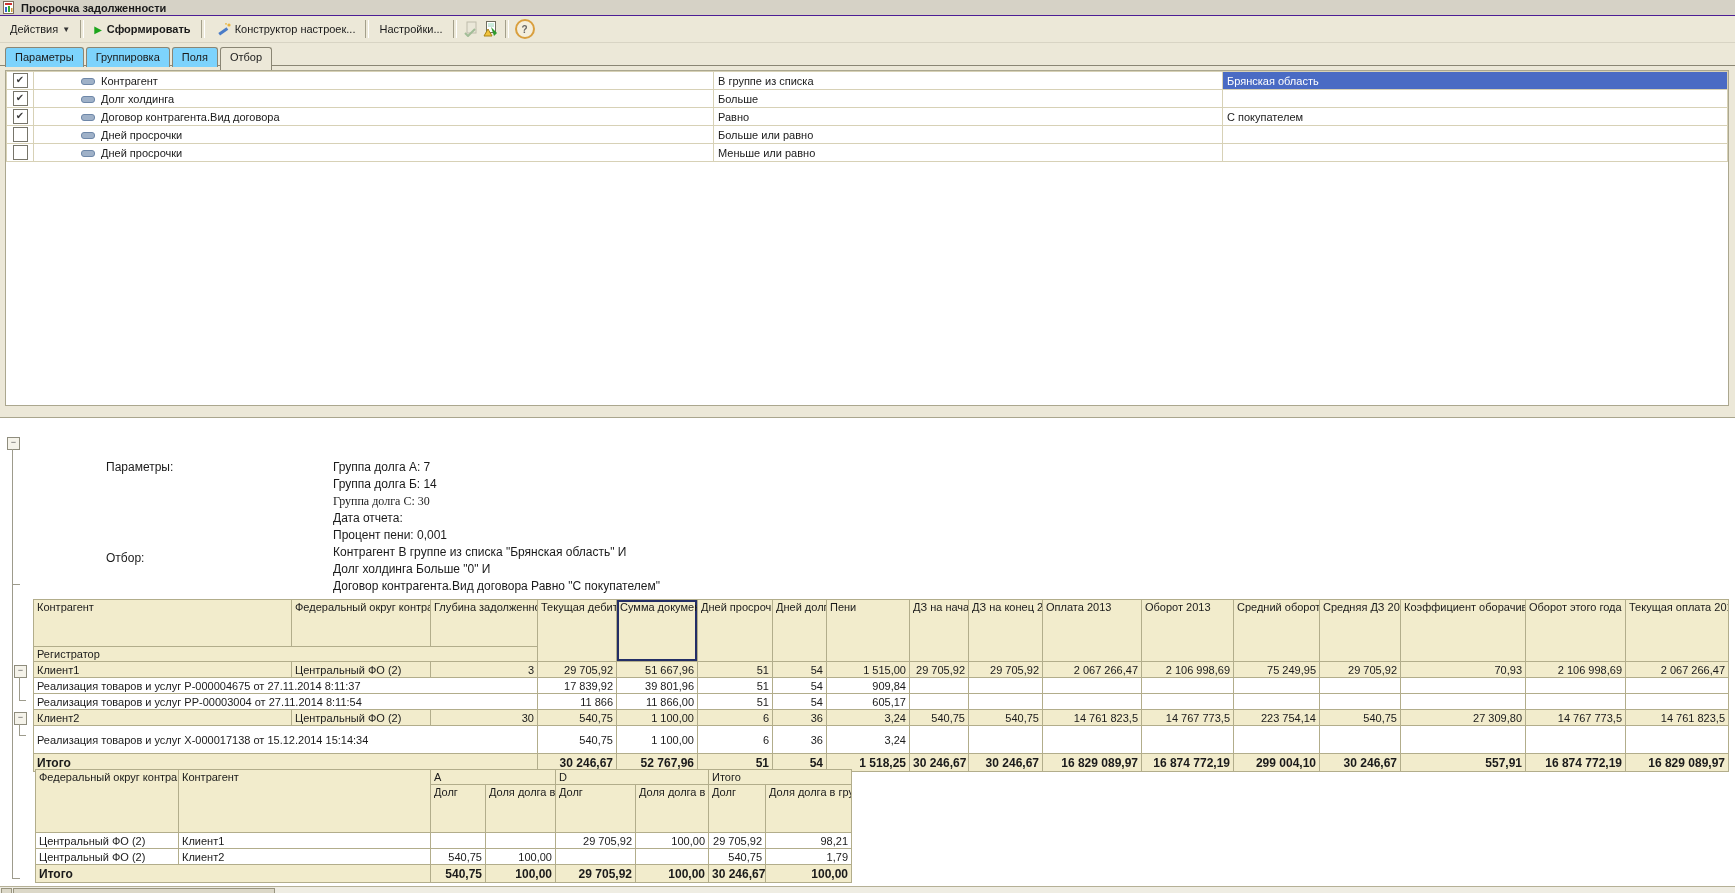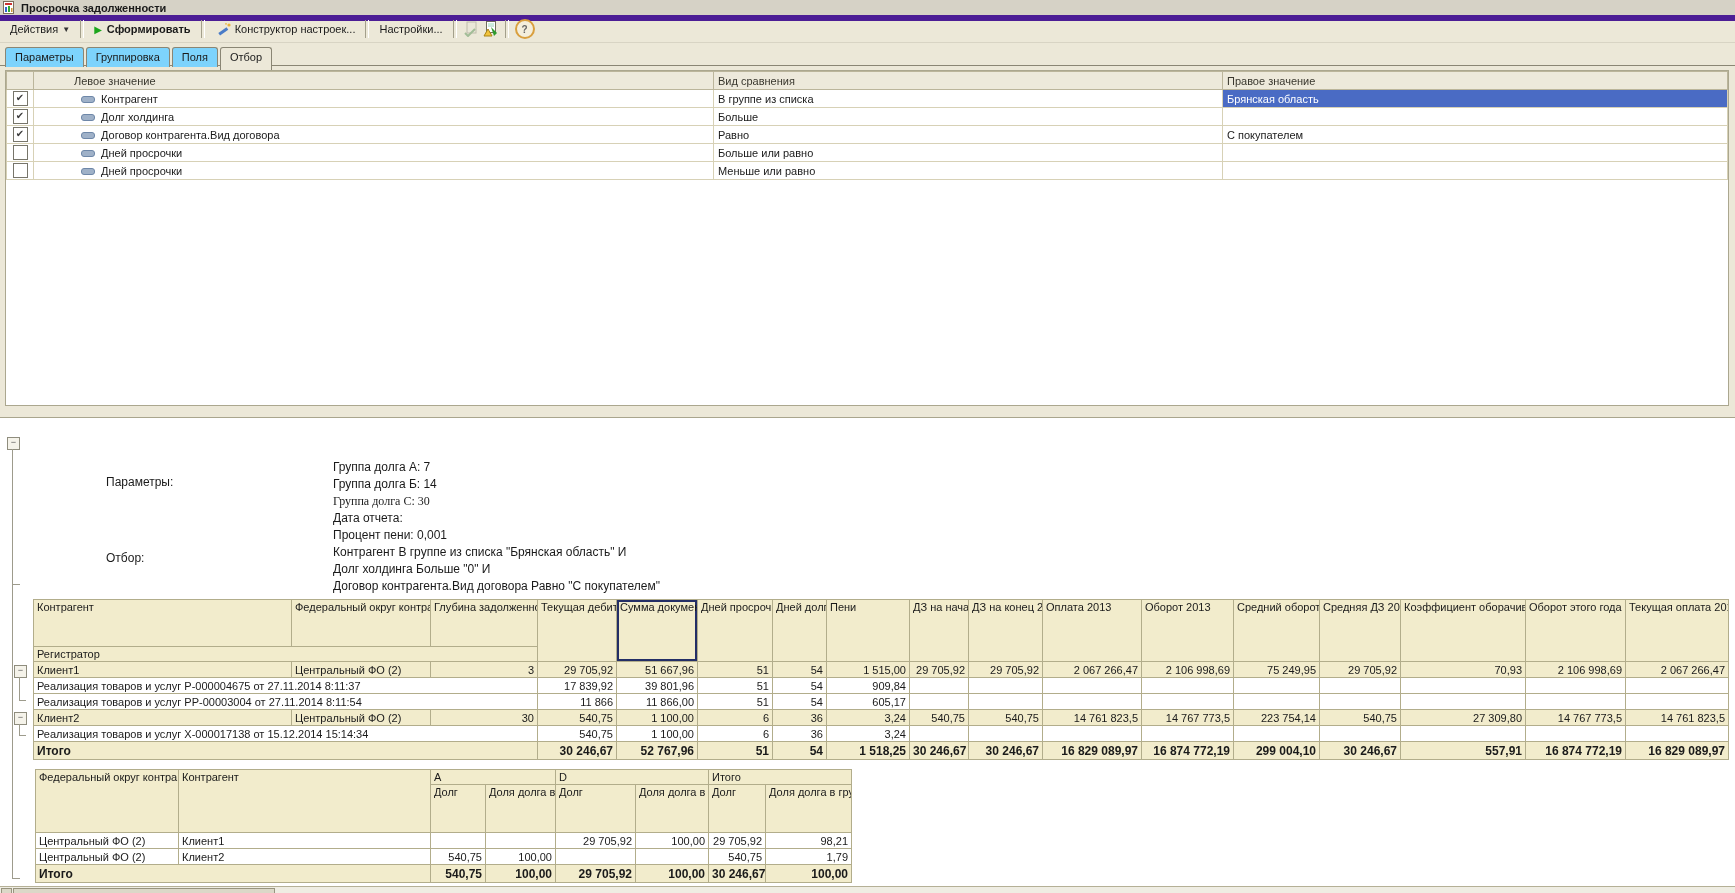--- a/index.html
+++ b/index.html
@@ -1,21 +1,21 @@
 <!DOCTYPE html>
 <html><head>
 <meta charset="utf-8">
 <style>
   html,body{margin:0;padding:0;}
   body{font-family:"Liberation Sans","DejaVu Sans",sans-serif;font-size:11px;color:#1a1a1a;}
   .screen{position:relative;width:1735px;height:893px;background:#ECE8D8;overflow:hidden;}
 
   
   .titlebar{position:absolute;left:0;top:0;width:1735px;height:15px;background:#D6D2C6;
-    border-bottom:6px solid #4c1d95;display:flex;align-items:center;}
+    border-bottom:1px solid #4c1d95;display:flex;align-items:center;}
   .titlebar .ticon{margin:0 6px 0 3px;display:inline-flex;}
   .titlebar .ttext{font-weight:bold;font-size:11px;}
 
   
   .toolbar{position:absolute;left:0;top:16px;width:1735px;height:27px;display:flex;align-items:center;
     padding-left:4px;box-sizing:border-box;border-bottom:1px solid #D8D4C4;}
   .tbtn{display:inline-flex;align-items:center;padding:3px 6px;cursor:default;white-space:nowrap;}
   .tsep{width:2px;height:18px;border-left:1px solid #A39F8B;border-right:1px solid #FFFFFF;margin:0 4px;}
   .caret{font-size:8px;margin-left:4px;color:#333;}
   .play{color:#1CA51C;font-size:10px;margin-right:5px;}
@@ -149,26 +149,20 @@
 
   <div class="filterbox">
     <table class="flt">
       <colgroup>
           <col style="width:27px">
           <col style="width:680px">
           <col style="width:509px">
           <col>
         </colgroup>
       <tbody>
-          <tr class="fhead">
-        <th class="cbcell"></th>
-        <th style="padding-left:40px">Левое значение</th>
-        <th>Вид сравнения</th>
-        <th>Правое значение</th>
-      </tr>
       <tr>
         <td class="cbcell"><span class="cb">✔</span></td>
         <td class="fieldpad"><span class="pill"></span><span>Контрагент</span></td>
         <td>В группе из списка</td>
         <td class="sel-blue">Брянская область</td>
       </tr>
       <tr>
         <td class="cbcell"><span class="cb">✔</span></td>
         <td class="fieldpad"><span class="pill"></span><span>Долг холдинга</span></td>
         <td>Больше</td>
@@ -202,21 +196,21 @@
     <div class="gline" style="left:12px;top:31px;height:429px;"></div>
     <div class="gtick" style="left:12px;top:166px;width:8px;"></div>
     <div class="gtick" style="left:12px;top:460px;width:8px;"></div>
     <div class="gbox" style="left:14px;top:247px;">−</div>
     <div class="gline" style="left:19px;top:259px;height:23px;"></div>
     <div class="gtick" style="left:19px;top:282px;width:7px;"></div>
     <div class="gbox" style="left:14px;top:294px;">−</div>
     <div class="gline" style="left:19px;top:306px;height:11px;"></div>
     <div class="gtick" style="left:19px;top:317px;width:7px;"></div>
 
-    <div class="ptext" style="left:106px;top:57px;">Параметры:</div>
+    <div class="ptext" style="left:106px;top:42px;">Параметры:</div>
     <div class="ptext" style="left:333px;top:42px;">Группа долга А: 7</div>
     <div class="ptext" style="left:333px;top:59px;">Группа долга Б: 14</div>
     <div class="ptext" style="left:333px;top:76px;font-family:Liberation Serif, serif;">Группа долга С: 30</div>
     <div class="ptext" style="left:333px;top:93px;">Дата отчета:</div>
     <div class="ptext" style="left:333px;top:110px;">Процент пени: 0,001</div>
     <div class="ptext" style="left:106px;top:133px;">Отбор:</div>
     <div class="ptext" style="left:333px;top:127px;">Контрагент В группе из списка "Брянская область" И</div>
     <div class="ptext" style="left:333px;top:144px;">Долг холдинга Больше "0" И</div>
     <div class="ptext" style="left:333px;top:161px;">Договор контрагента.Вид договора Равно "С покупателем"</div>
 
@@ -328,21 +322,21 @@
         <td class="gcell n">540,75</td>
         <td class="gcell n">540,75</td>
         <td class="gcell n">14 761 823,5</td>
         <td class="gcell n">14 767 773,5</td>
         <td class="gcell n">223 754,14</td>
         <td class="gcell n">540,75</td>
         <td class="gcell n">27 309,80</td>
         <td class="gcell n">14 767 773,5</td>
         <td class="gcell n">14 761 823,5</td>
       </tr>
-      <tr style="height:16px;margin-left:12px;">
+      <tr style="height:28px;margin-left:12px;">
         <td colspan="3" class="ind">Реализация товаров и услуг Х-000017138 от 15.12.2014 15:14:34</td>
         <td class="n">540,75</td>
         <td class="n">1 100,00</td>
         <td class="n">6</td>
         <td class="n">36</td>
         <td class="n">3,24</td>
         <td class="n"></td>
         <td class="n"></td>
         <td class="n"></td>
         <td class="n"></td>

